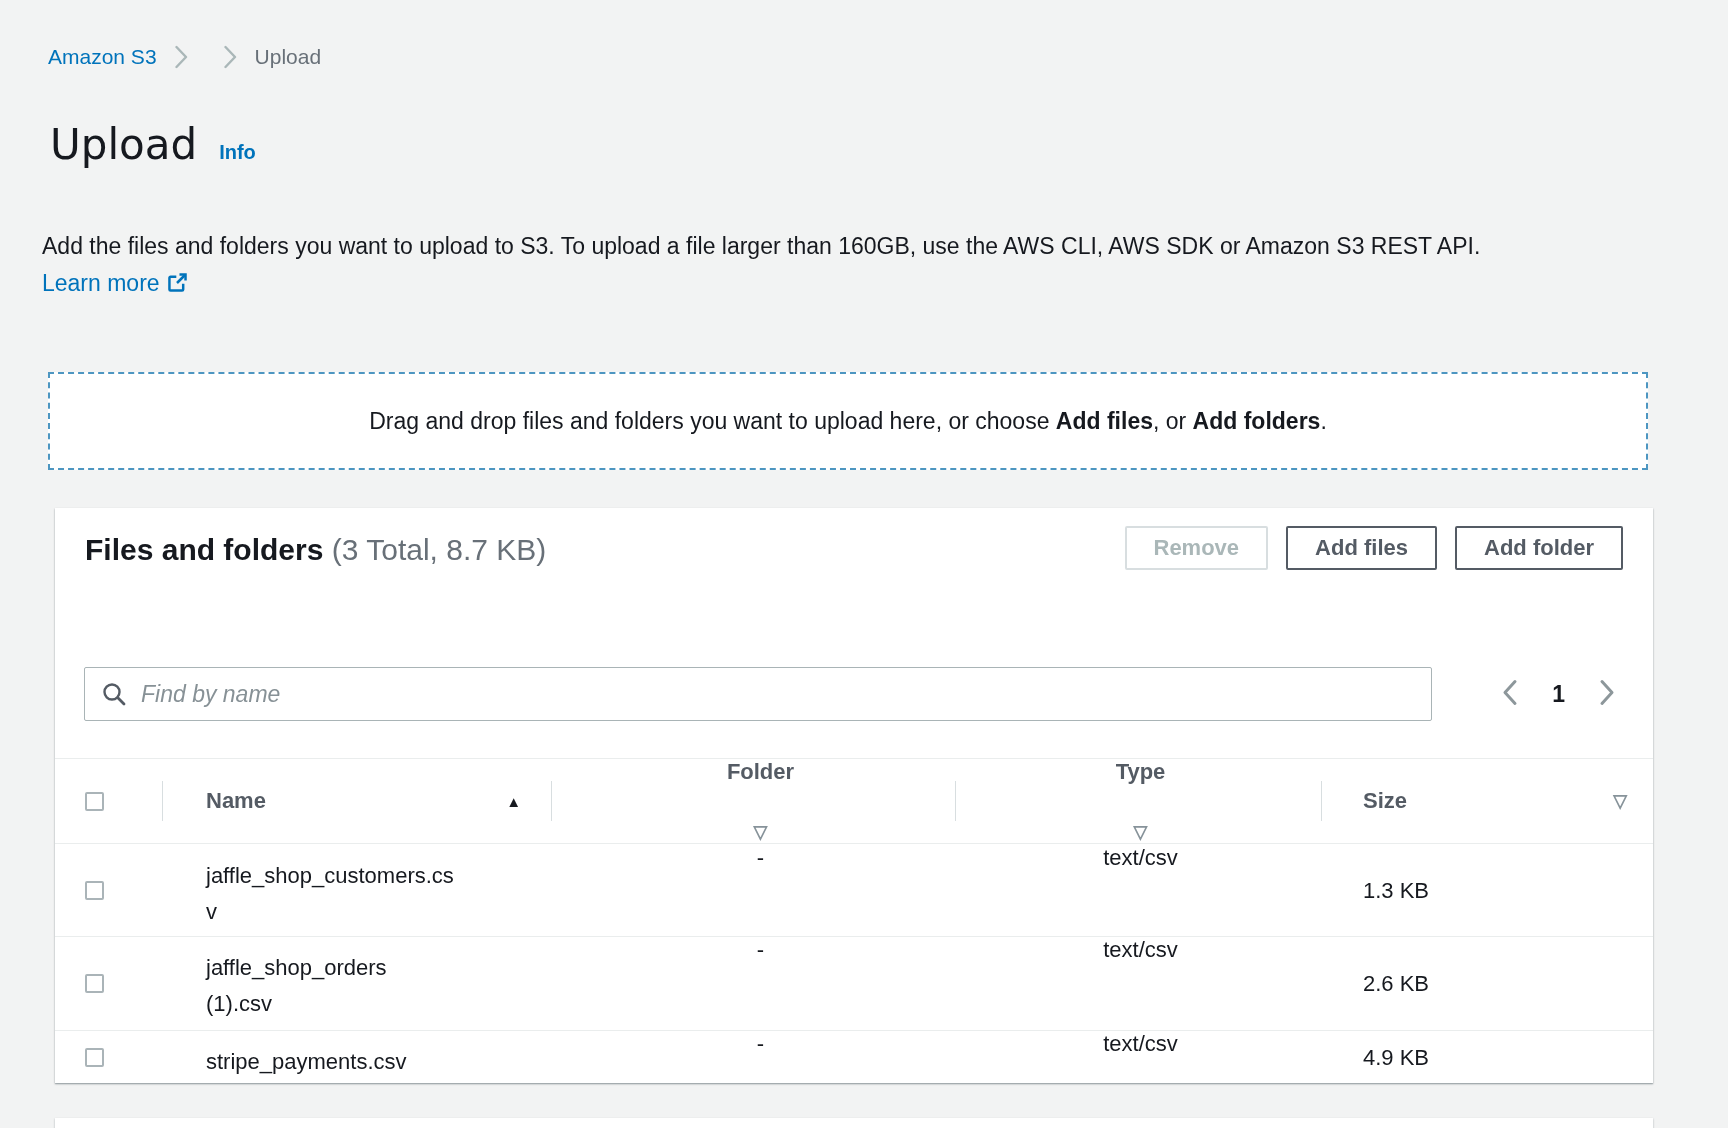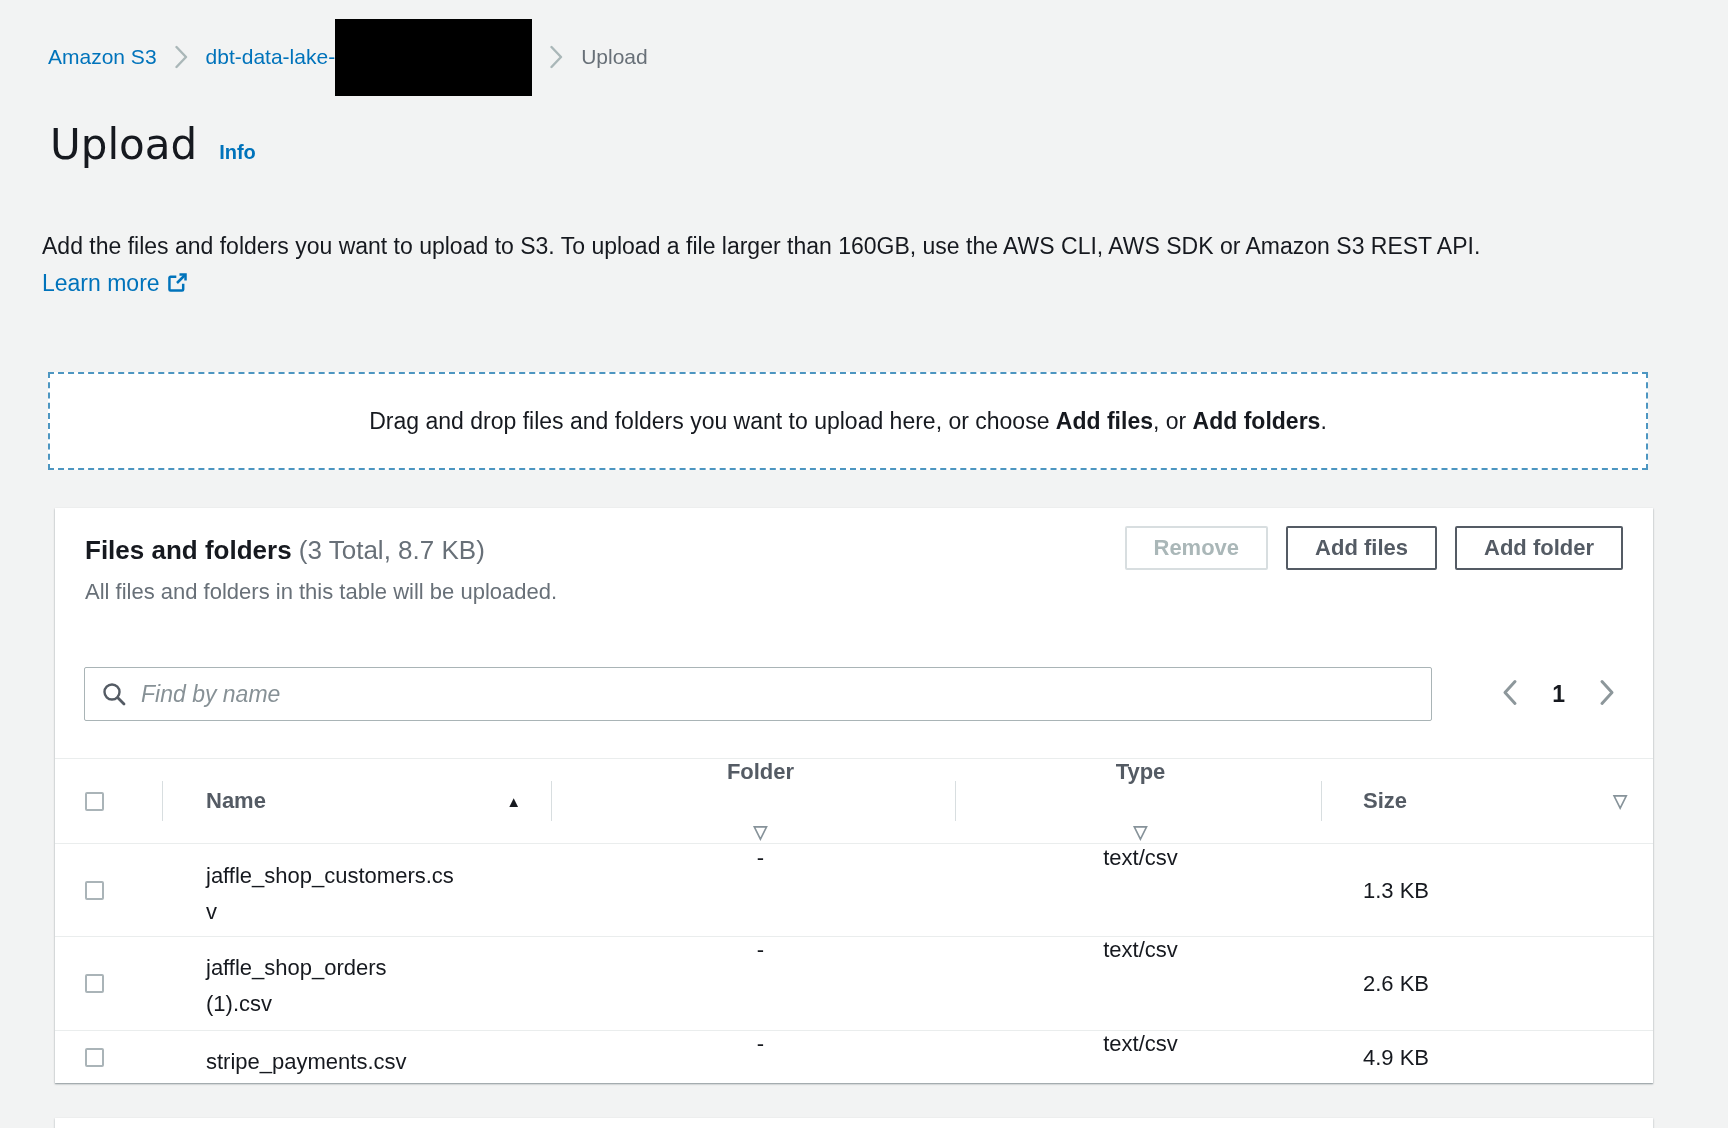--- a/index.html
+++ b/index.html
@@ -34,21 +34,21 @@
     font-size:23px;color:#16191f;box-sizing:border-box;
   }
   .dropzone b{font-weight:700;}
 
   
   .panel{
     position:absolute;left:55px;top:508px;width:1598px;height:575px;background:#fff;
     box-shadow:0 1px 2px rgba(0,28,36,.30), 0 1px 1px rgba(0,28,36,.15);
   }
   .panel-heading{position:absolute;left:30px;top:26px;}
-  .panel-heading h2{margin:0;font-size:26px;line-height:32px;font-weight:700;color:#16191f;}
+  .panel-heading h2{margin:0;font-size:30px;line-height:32px;font-weight:700;color:#16191f;}
   .h2-counter{font-weight:400;color:#687078;}
   .panel-desc{margin-top:13px;font-size:22px;color:#687078;}
 
   .btn-row{position:absolute;right:30px;top:18px;display:flex;gap:18px;}
   .btn{
     height:44px;padding:0 27px;font-family:"Liberation Sans",sans-serif;
     font-size:22px;font-weight:700;background:#fff;border:2px solid #545b64;color:#545b64;
     border-radius:2px;cursor:pointer;
   }
   .btn.disabled{border-color:#d8dee0;color:#aab7b8;cursor:default;}
@@ -120,24 +120,20 @@
 
 <div class="page">
 
   <nav class="breadcrumb">
     <a>Amazon S3</a>
     <span class="crumb-sep">
       <svg width="13" height="24" viewBox="0 0 13 24">
           <polyline points="1.5,2 11,12 1.5,22" fill="none" stroke="#aab7b8" stroke-width="2.4" stroke-linecap="round" stroke-linejoin="round"></polyline>
         </svg>
     </span>
-    <span class="crumb-group">
-      <a>dbt-data-lake-</a>
-      <span class="redaction"></span>
-    </span>
     <span class="crumb-sep">
       <svg width="13" height="24" viewBox="0 0 13 24">
           <polyline points="1.5,2 11,12 1.5,22" fill="none" stroke="#aab7b8" stroke-width="2.4" stroke-linecap="round" stroke-linejoin="round"></polyline>
         </svg>
     </span>
     <span class="crumb-current">Upload</span>
   </nav>
 
   <div class="title-row">
     <h1 class="page-title">Upload</h1>
@@ -154,21 +150,20 @@
 
   <div class="dropzone">
     <span><span>Drag and drop files and folders you want to upload here, or choose </span><b>Add files</b><span>, or </span><b>Add folders</b><span>.</span></span>
   </div>
 
   <section class="panel">
 
     <div class="panel-heading">
       <h2><span>Files and folders</span>
         <span class="h2-counter">(3 Total, 8.7 KB)</span></h2>
-      <div class="panel-desc">All files and folders in this table will be uploaded.</div>
     </div>
 
     <div class="btn-row">
       <button class="btn disabled">Remove</button>
       <button class="btn">Add files</button>
       <button class="btn">Add folder</button>
     </div>
 
     <div class="search-box">
       <span style="display:flex;">

